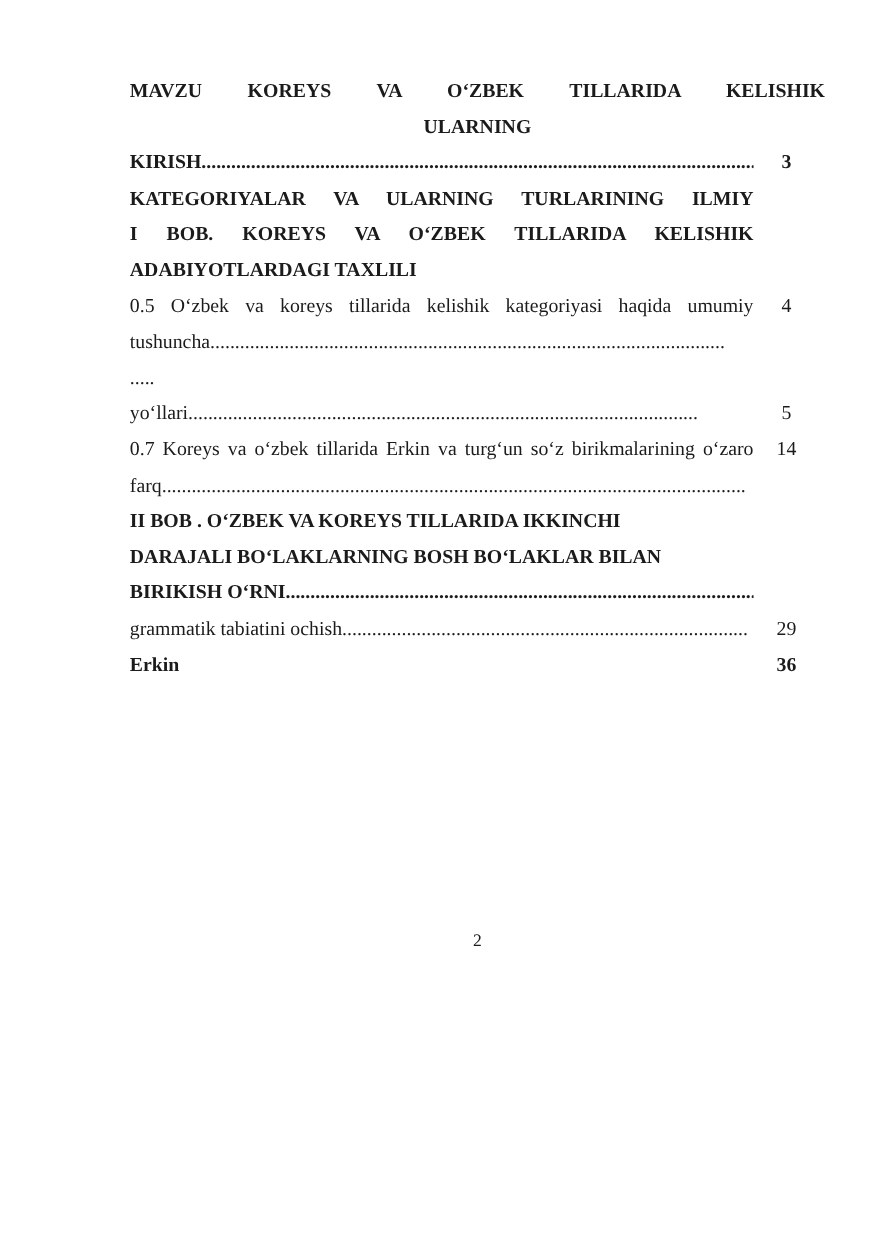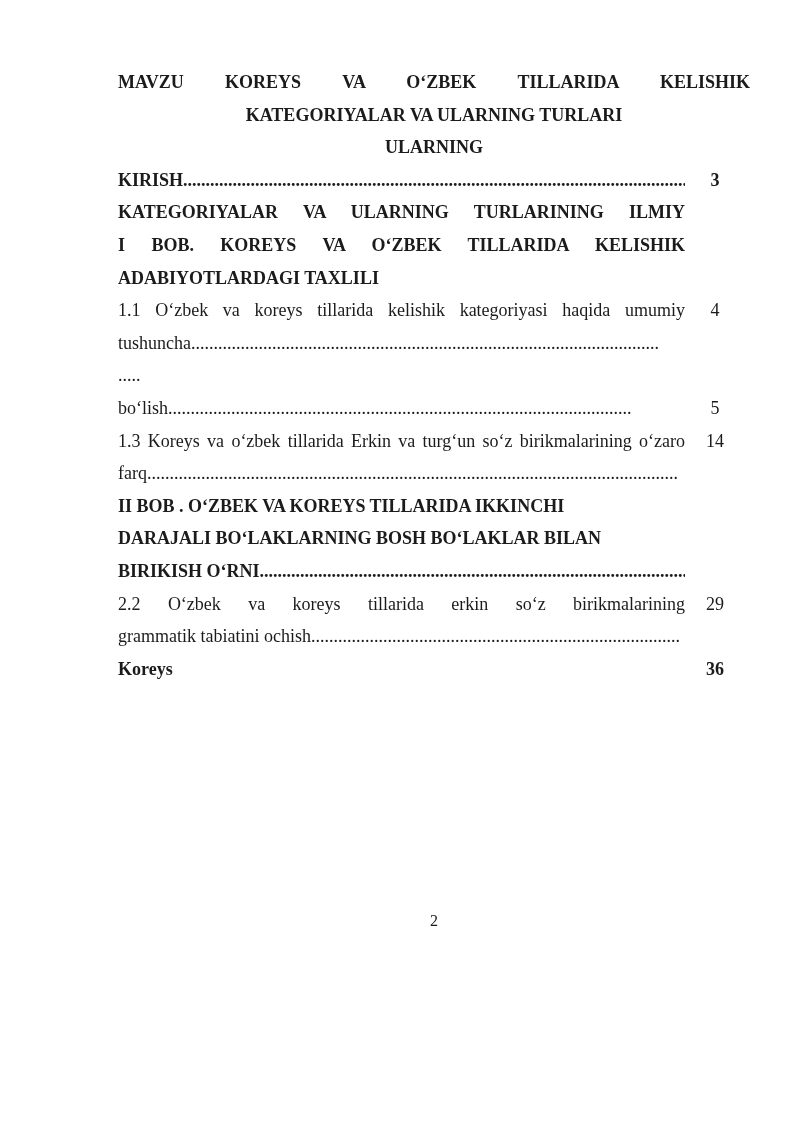--- a/index.html
+++ b/index.html
@@ -61,21 +61,20 @@
     line-height: 20px;
   }
 </style>
 </head>
 <body>
 
 <div class="page">
 
   <div class="title-block">
     <div class="line bold jl">MAVZU KOREYS VA OʻZBEK TILLARIDA KELISHIK</div>
-    <div class="line bold center">KATEGORIYALAR VA ULARNING TURLARI</div>
     <div class="line bold center">ULARNING</div>
   </div>
 
   <div class="toc">
 
     <div class="row bold">
       <div class="txt">
         <div class="line dots">KIRISH........................................................................................................................</div>
       </div>
       <div class="num">3</div>
@@ -85,63 +84,62 @@
       <div class="txt">
         <div class="line jl">KATEGORIYALAR VA ULARNING TURLARINING ILMIY</div>
         <div class="line jl">I BOB. KOREYS VA OʻZBEK TILLARIDA KELISHIK</div>
         <div class="line">ADABIYOTLARDAGI TAXLILI</div>
       </div>
       <div class="num"></div>
     </div>
 
     <div class="row">
       <div class="txt">
-        <div class="line jl">1.1 Oʻzbek va koreys tillarida kelishik kategoriyasi haqida umumiy</div>
+        <div class="line jl">0.5 Oʻzbek va koreys tillarida kelishik kategoriyasi haqida umumiy</div>
         <div class="line dots">tushuncha........................................................................................................</div>
         <div class="line">.....</div>
       </div>
       <div class="num">4</div>
     </div>
 
     <div class="row">
       <div class="txt">
-        <div class="line dots">boʻlish.......................................................................................................</div>
+        <div class="line dots">yoʻllari.......................................................................................................</div>
       </div>
       <div class="num">5</div>
     </div>
 
     <div class="row">
       <div class="txt">
-        <div class="line jl">1.3 Koreys va oʻzbek tillarida Erkin va turgʻun soʻz birikmalarining oʻzaro</div>
+        <div class="line jl">0.7 Koreys va oʻzbek tillarida Erkin va turgʻun soʻz birikmalarining oʻzaro</div>
         <div class="line dots">farq......................................................................................................................</div>
       </div>
       <div class="num">14</div>
     </div>
 
     <div class="row bold">
       <div class="txt">
         <div class="line">II BOB . OʻZBEK VA KOREYS TILLARIDA IKKINCHI</div>
         <div class="line">DARAJALI BOʻLAKLARNING BOSH BOʻLAKLAR BILAN</div>
         <div class="line dots">BIRIKISH OʻRNI....................................................................................................</div>
       </div>
       <div class="num"></div>
     </div>
 
 
     <div class="row">
       <div class="txt">
-        <div class="line jl">2.2 Oʻzbek va koreys tillarida erkin soʻz birikmalarining</div>
         <div class="line dots">grammatik tabiatini ochish..................................................................................</div>
       </div>
       <div class="num">29</div>
     </div>
 
     <div class="row bold">
       <div class="txt">
-        <div class="line">Koreys</div>
+        <div class="line">Erkin</div>
       </div>
       <div class="num">36</div>
     </div>
 
 
   </div>
 
   <div class="footer">2</div>
 
 </div>

